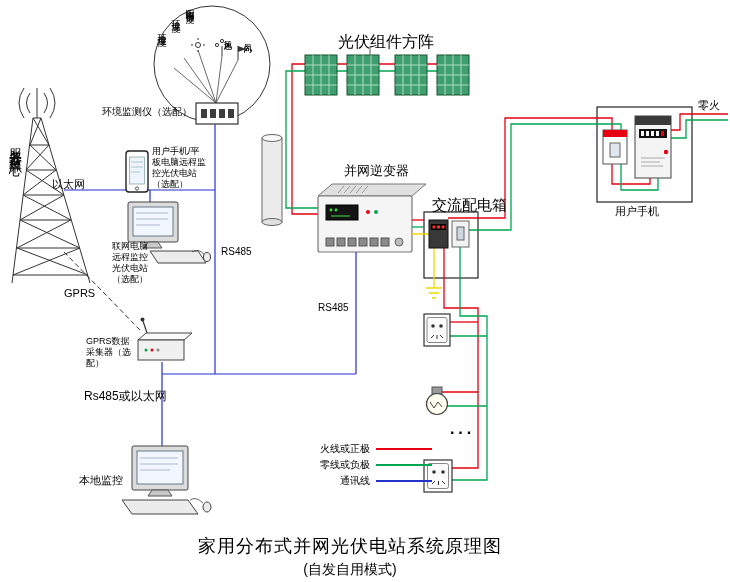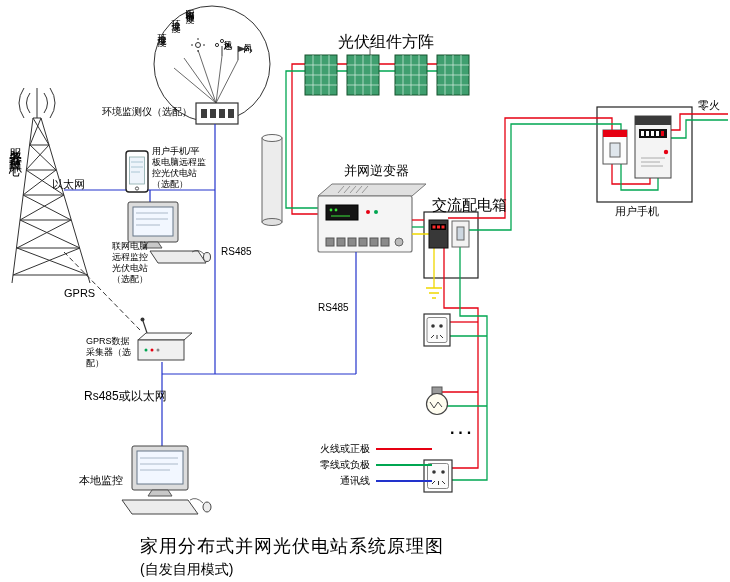--- a/index.html
+++ b/index.html
@@ -7,21 +7,21 @@
   .stage{position:relative;width:730px;height:582px;background:#fff;overflow:hidden;}
   .stage svg{position:absolute;left:0;top:0;}
   .lbl{position:absolute;color:#000;white-space:nowrap;line-height:1.15;}
   .note{position:absolute;color:#000;font-size:9px;line-height:11px;white-space:normal;}
   .vtext{position:absolute;writing-mode:vertical-lr;text-orientation:upright;color:#000;letter-spacing:2px;}
   .sensor{font-size:9px;letter-spacing:1px;}
   .legend{position:absolute;left:298px;top:441px;}
   .legend-row{display:flex;align-items:center;height:16px;}
   .legend-label{width:72px;text-align:right;font-size:10px;color:#000;}
   .legend-line{width:56px;height:2px;margin-left:6px;}
-  .title-wrap{position:absolute;left:140px;top:534px;width:420px;text-align:left;color:#000;}
+  .title-wrap{position:absolute;left:140px;top:534px;width:420px;text-align:center;color:#000;}
   .title-main{font-size:18px;letter-spacing:1px;}
   .title-sub{font-size:14px;margin-top:3px;}
 </style>
 </head>
 <body>
 
 <div class="stage">
 
 <svg width="730" height="582" viewBox="0 0 730 582">
 

